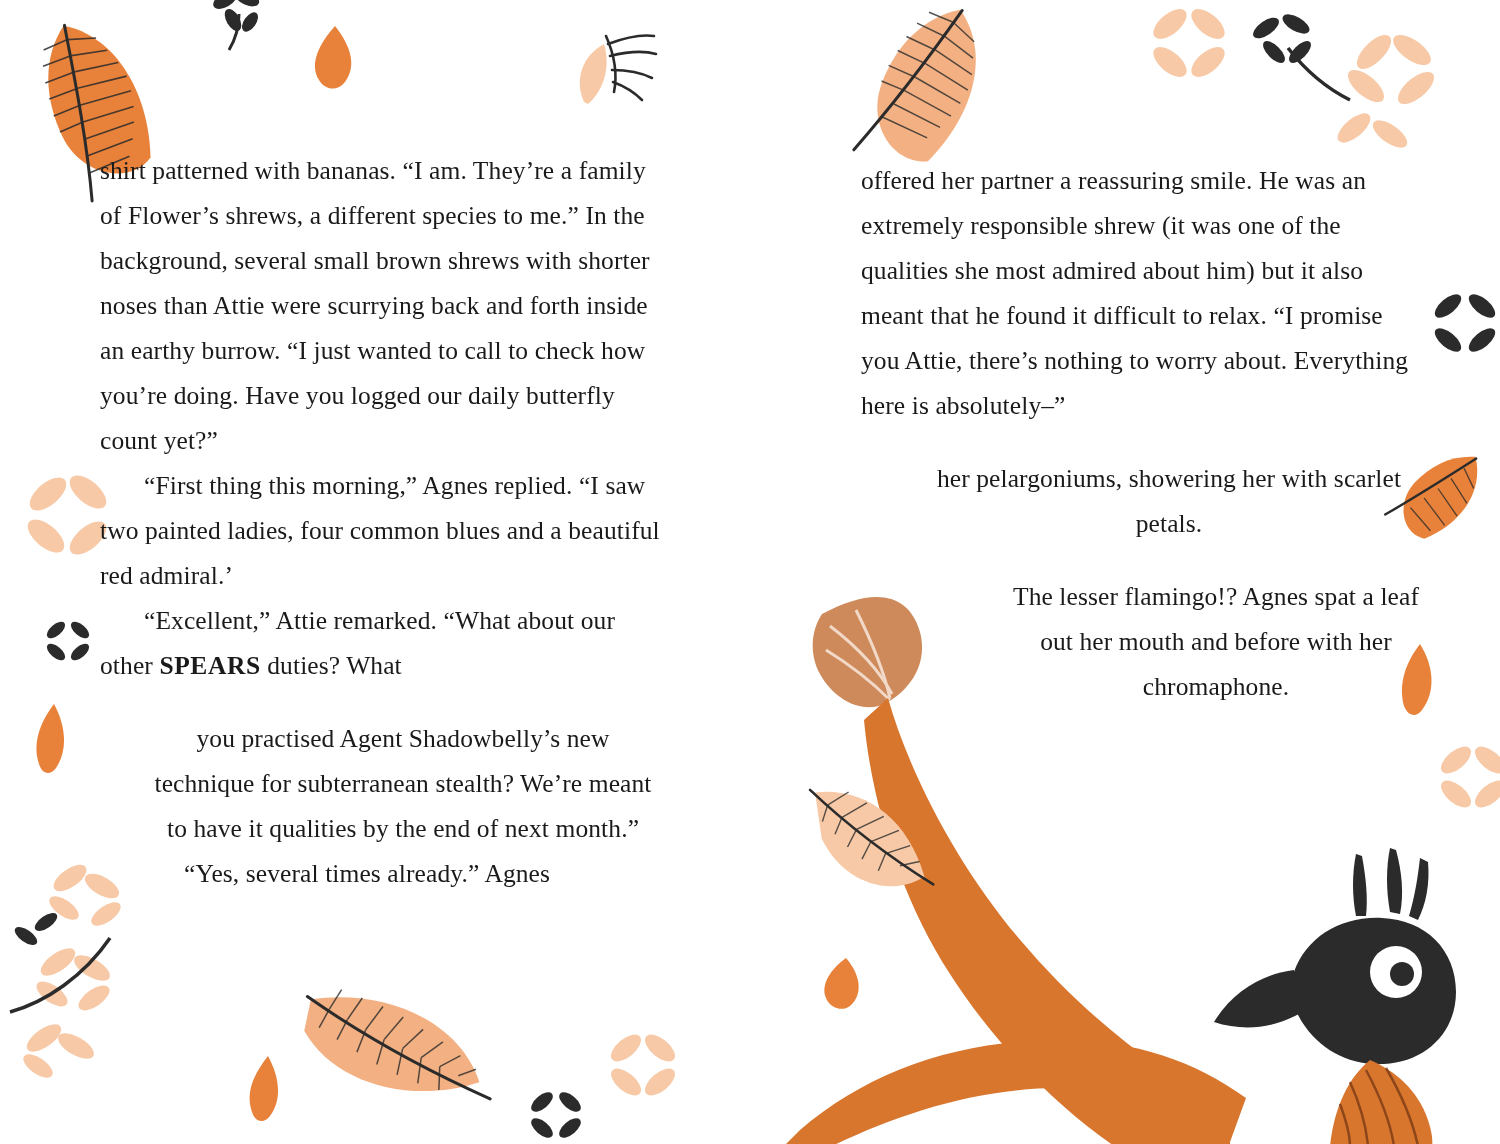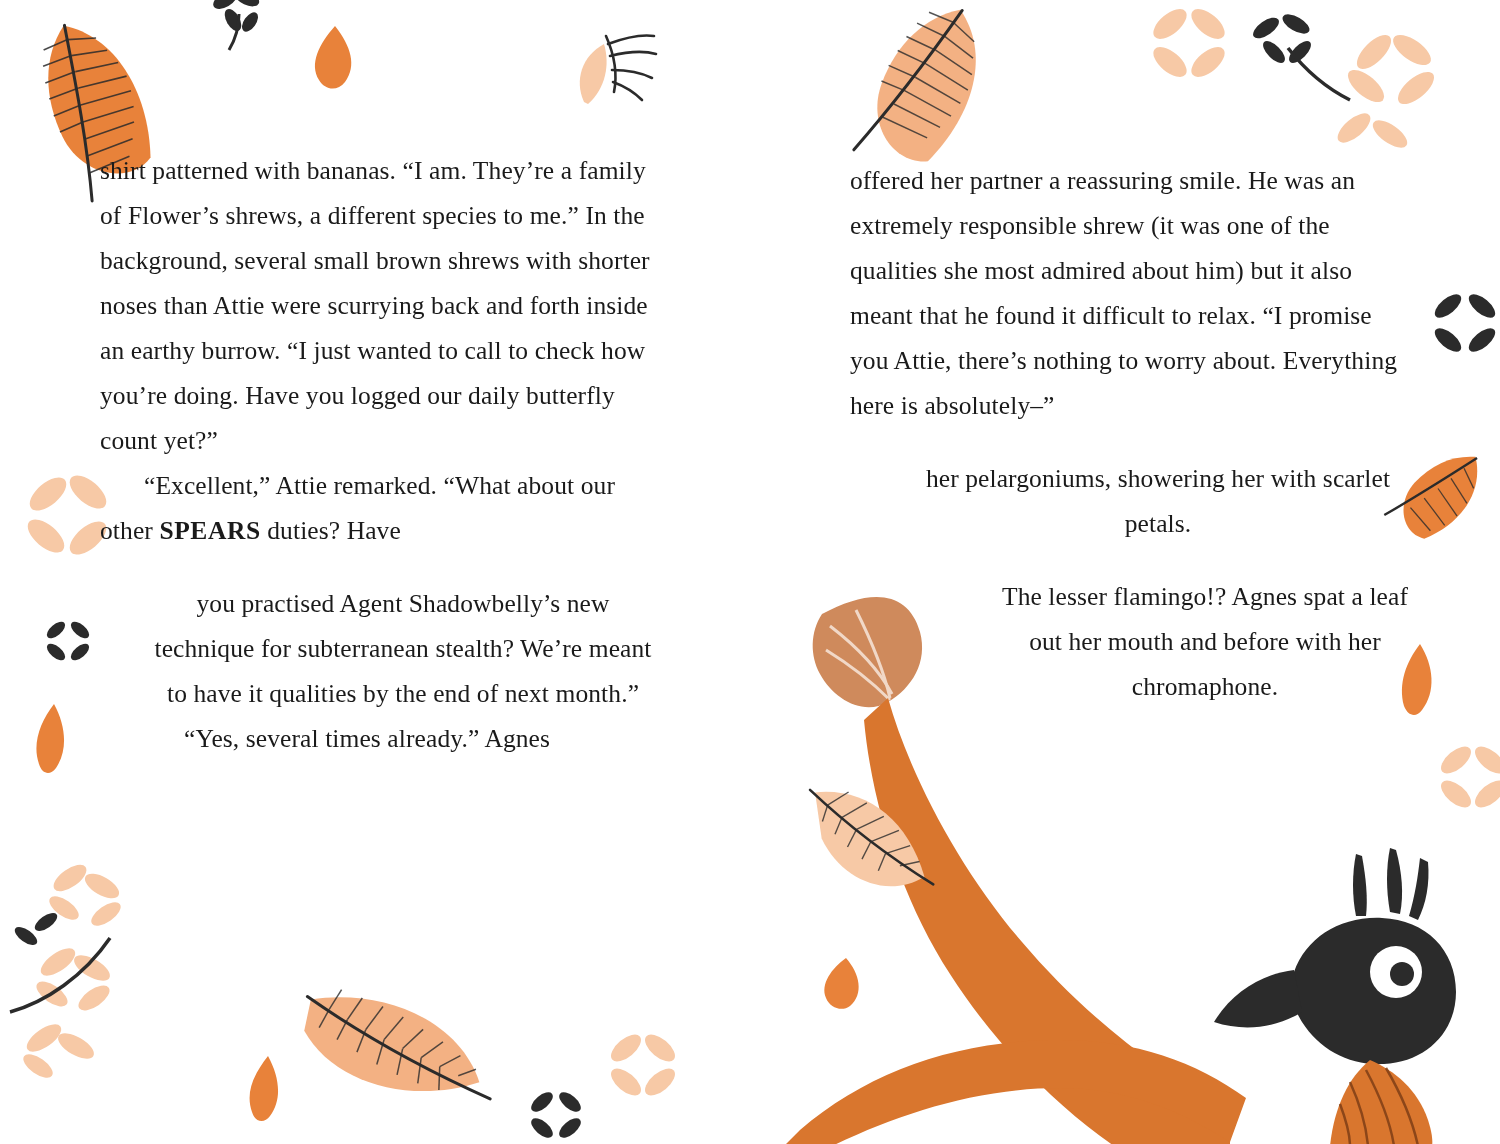--- a/index.html
+++ b/index.html
@@ -37,21 +37,21 @@
     line-height: 45px;
     letter-spacing: .1px;
     z-index: 5;
   }
   .col-left .text-block {
     left: 100px;
     top: 148px;
     width: 560px;
   }
   .col-right .text-block {
-    left: 100px;
+    left: 111px;
     top: 158px;
     width: 560px;
   }
 
   p { margin: 0; }
   p.indent { text-indent: 44px; }
   .sc {
     font-variant: small-caps;
     font-weight: bold;
     letter-spacing: .6px;
@@ -361,21 +361,22 @@
         <path d="M160 236 C170 258 176 278 178 300"></path>
         <path d="M150 258 C156 274 160 288 160 300"></path>
       </g>
     </svg>
 
   </div>
 
   <div class="page-col col-left">
     <div class="text-block">
       <p>shirt patterned with bananas. “I am. They’re a family of Flower’s shrews, a different species to me.” In the background, several small brown shrews with shorter noses than Attie were scurrying back and forth inside an earthy burrow. “I just wanted to call to check how you’re doing. Have you logged our daily butterfly count yet?”</p>
-      <p class="indent"><span>“Excellent,” Attie remarked. “What about our other </span><span class="sc">SPEARS</span><span> duties? Have</span></p>
+      <p class="indent">“First thing this morning,” Agnes replied. “I saw two painted ladies, four common blues and a beautiful red admiral.’</p>
+      <p class="indent"><span>“Excellent,” Attie remarked. “What about our other </span><span class="sc">SPEARS</span><span> duties? What</span></p>
       <p class="shape-c" style="padding-left:46px;">you practised Agent Shadowbelly’s new technique for subterranean stealth? We’re meant to have it qualities by the end of next month.”</p>
       <p class="indent" style="padding-left:40px;">“Yes, several times already.” Agnes</p>
     </div>
   </div>
 
   <div class="page-col col-right">
     <div class="text-block">
       <p>offered her partner a reassuring smile. He was an extremely responsible shrew (it was one of the qualities she most admired about him) but it also meant that he found it difficult to relax. “I promise you Attie, there’s nothing to worry about. Everything here is absolutely–”</p>
       <p class="shape-c" style="padding-left:56px;">her pelargoniums, showering her with scarlet petals.</p>
       <p class="shape-c" style="padding-left:150px;">The lesser flamingo!? Agnes spat a leaf out her mouth and before with her chromaphone.</p>

